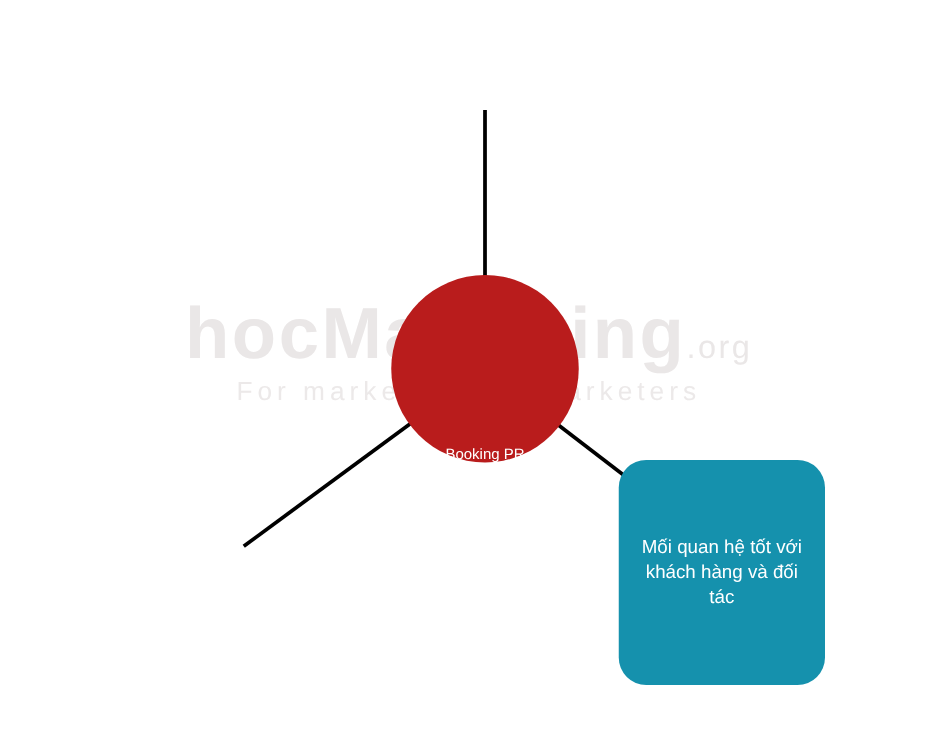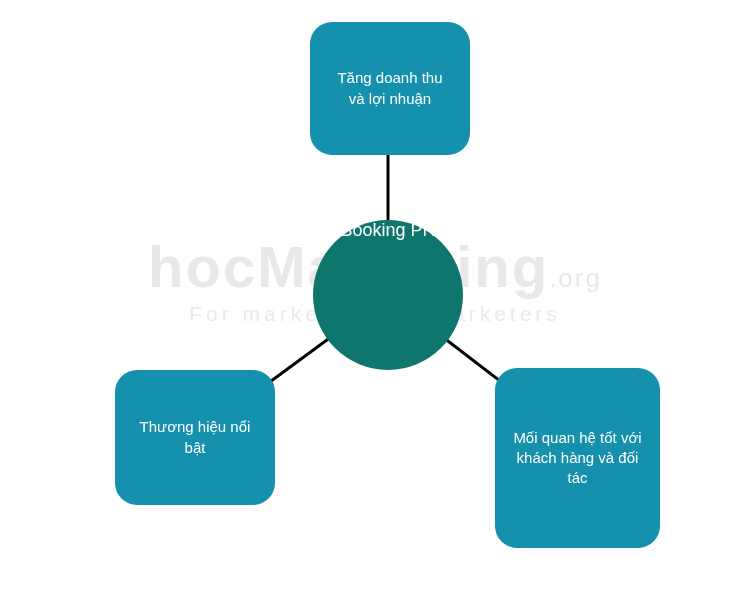--- a/index.html
+++ b/index.html
@@ -82,53 +82,47 @@
   .node-bottom-right { left: 495px; top: 368px; width: 165px; height: 180px; }
 
   .center-circle {
     position: absolute;
     z-index: 4;
     left: 313px;
     top: 220px;
     width: 150px;
     height: 150px;
     border-radius: 50%;
-    background: #0f766e;
+    background: #b91c1c;
     color: #ffffff;
     display: flex;
-    align-items: flex-start;
+    align-items: flex-end;
     justify-content: center;
     text-align: center;
-    font-size: 18px;
+    font-size: 12px;
     font-weight: normal;
   }
 </style>
 </head>
 <body>
 
 <div class="canvas">
 
   <div class="watermark">
     <div class="wm-line1"><span>hocMarketing</span><span class="wm-suffix">.org</span></div>
     <div class="wm-line2">For marketers, by marketers</div>
   </div>
 
   <svg class="connectors" width="750" height="600">
     <line class="connector" x1="388" y1="295" x2="388" y2="88"></line>
     <line class="connector" x1="388" y1="295" x2="195" y2="437"></line>
     <line class="connector" x1="388" y1="295" x2="577" y2="440"></line>
   </svg>
 
-  <div class="node node-top">
-    <span>Tăng doanh thu và lợi nhuận</span>
-  </div>
 
-  <div class="node node-bottom-left">
-    <span>Thương hiệu nổi bật</span>
-  </div>
 
   <div class="node node-bottom-right">
     <span>Mối quan hệ tốt với khách hàng và đối tác</span>
   </div>
 
   <div class="center-circle">
     <span>Booking PR</span>
   </div>
 
 </div>

